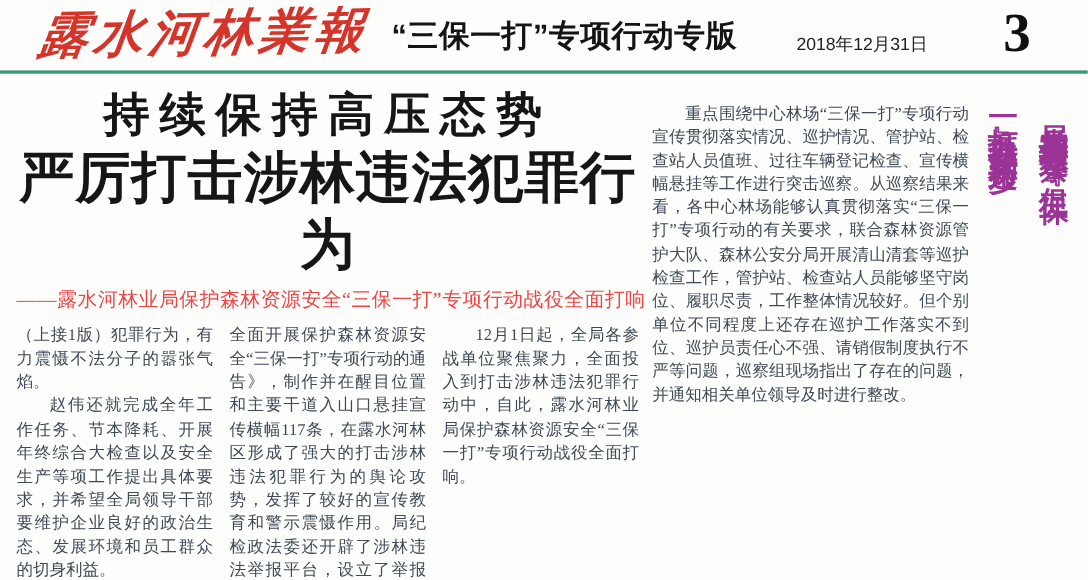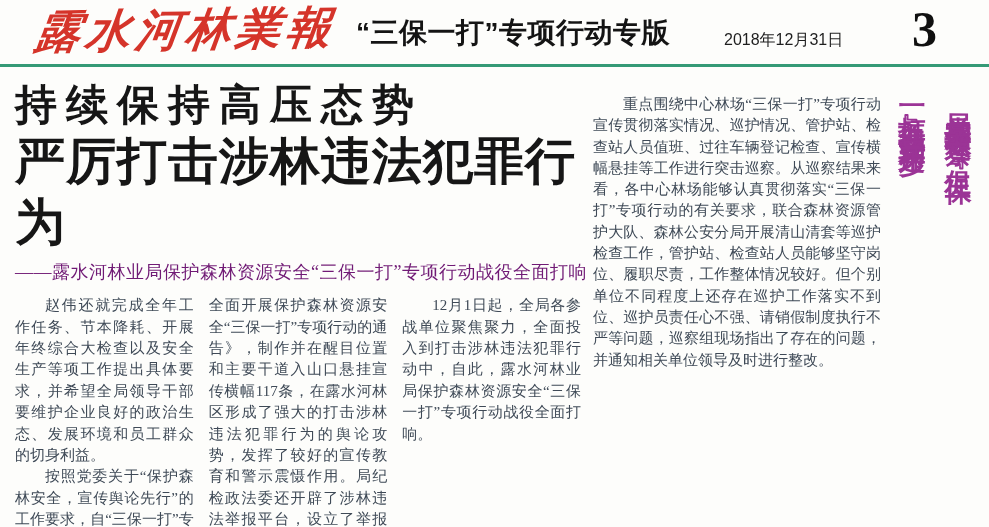--- a/index.html
+++ b/index.html
@@ -29,27 +29,27 @@
     font-size:50px; color:#101010;
   }
   .header-rule {
     position:absolute; left:0; top:64px; width:989px; height:3px;
     background:#359a76;
   }
 
   
   .left-article { position:absolute; left:15px; top:80px; width:566px; }
   .hl {
-    font-family:"Liberation Serif", serif;
+    text-align:center; font-family:"Liberation Serif", serif;
     font-weight:900; color:#161616; line-height:1.22;
   }
   .hl1 { font-size:42px; letter-spacing:9px; }
   .hl2 { font-size:50px; letter-spacing:1px; }
   .subtitle {
-    margin-top:7px; font-size:18px; color:#701a75;
+    margin-top:7px; font-size:18px; color:#ef4444;
     white-space:nowrap; letter-spacing:0.5px;
   }
   .columns { display:flex; gap:15px; margin-top:11px; }
   .col { width:179px; font-size:15px; line-height:21.4px; color:#3f4a57; }
   .article-p { text-align:justify; }
   .article-p.indent { text-indent:2em; }
   .lead { font-weight:bold; }
 
   
   .right-article {
@@ -79,20 +79,21 @@
     <div class="page-number">3</div>
     <div class="header-rule"></div>
   </div>
 
   <div class="left-article">
     <div class="hl hl1">持续保持高压态势</div>
     <div class="hl hl2">严厉打击涉林违法犯罪行为</div>
     <div class="subtitle">——露水河林业局保护森林资源安全“三保一打”专项行动战役全面打响</div>
     <div class="columns">
       <div class="col">
+          <p class="article-p">（上接1版）犯罪行为，有力震慑不法分子的嚣张气焰。</p>
           <p class="article-p indent">赵伟还就完成全年工作任务、节本降耗、开展年终综合大检查以及安全生产等项工作提出具体要求，并希望全局领导干部要维护企业良好的政治生态、发展环境和员工群众的切身利益。</p>
           <p class="article-p indent">按照党委关于“保护森林安全，宣传舆论先行”的工作要求，自“三保一打”专项行动动员会议结束后，局党委宣传部先后在局电视台、门户网站、微信公众号发布了《关于</p>
         </div>
       <div class="col">
           <p class="article-p">全面开展保护森林资源安全“三保一打”专项行动的通告》，制作并在醒目位置和主要干道入山口悬挂宣传横幅117条，在露水河林区形成了强大的打击涉林违法犯罪行为的舆论攻势，发挥了较好的宣传教育和警示震慑作用。局纪检政法委还开辟了涉林违法举报平台，设立了举报邮箱，公布了举报电话。局党委工作部将举报平台二维码印制在宣传横幅和《告知书》中，便于林区居民群众提供涉林违法案件线索，发动全林区社会力量，有</p>
         </div>
       <div class="col">
           <p class="article-p indent">12月1日起，全局各参战单位聚焦聚力，全面投入到打击涉林违法犯罪行动中，自此，露水河林业局保护森林资源安全“三保一打”专项行动战役全面打响。</p>
         </div>
     </div>

